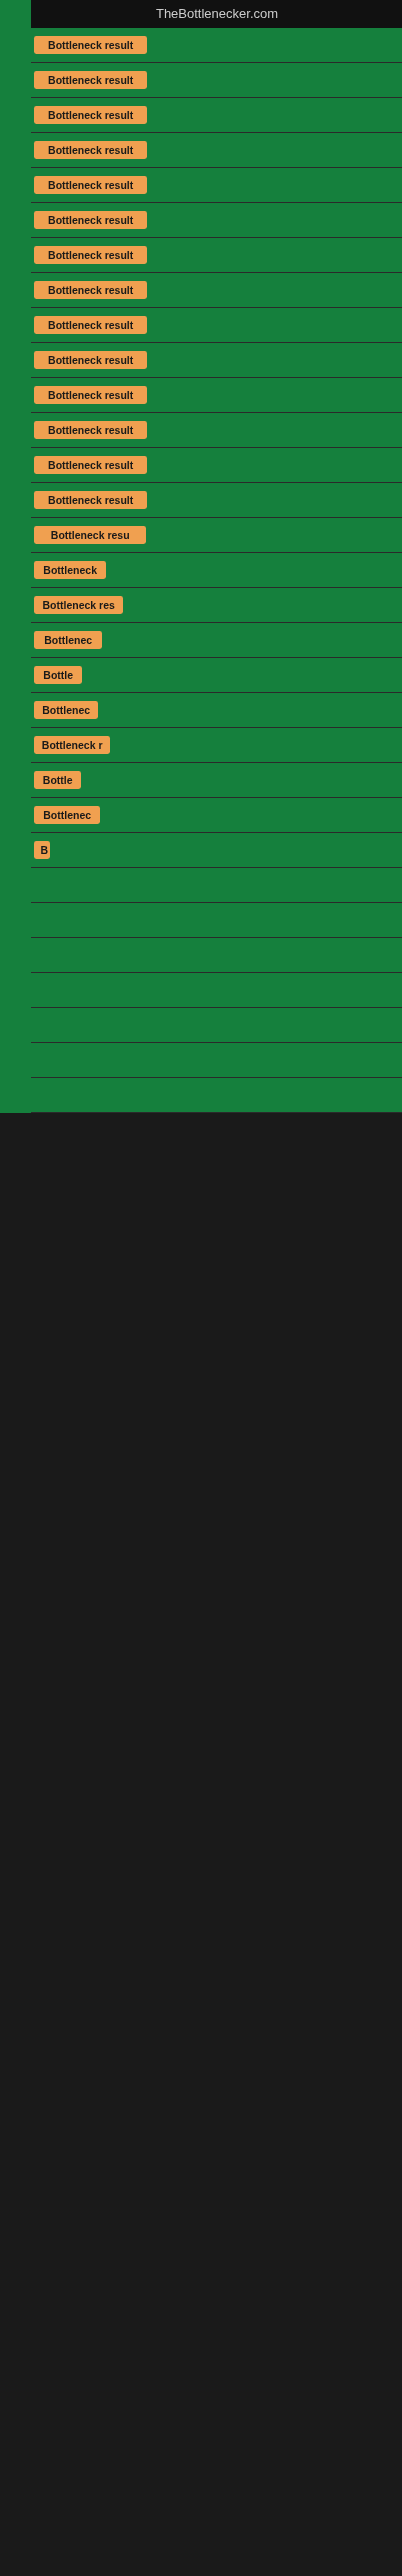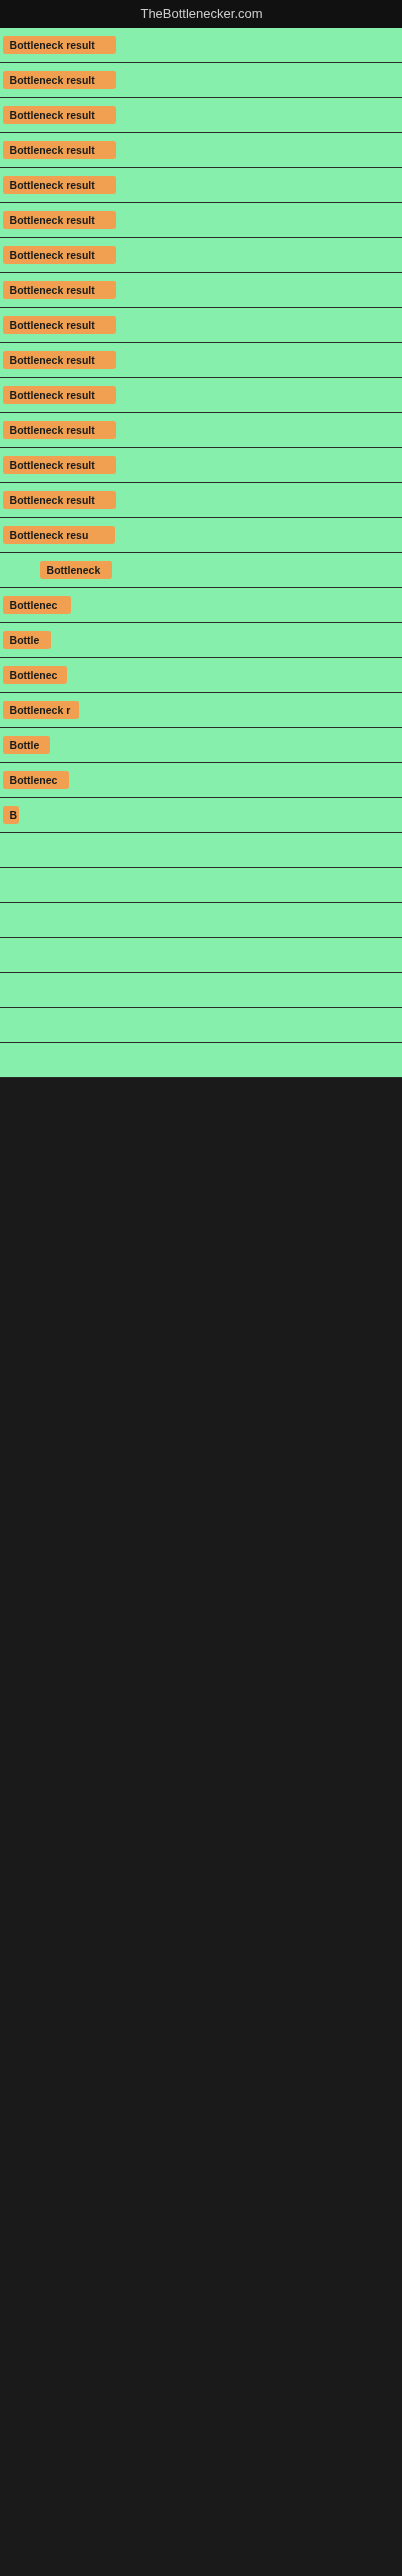--- a/index.html
+++ b/index.html
@@ -16,28 +16,30 @@
     }
     .site-title {
       text-align: center;
       color: #cccccc;
       font-size: 13px;
       padding: 6.4px 0;
       background-color: #111;
     }
     .page-container {
       width: 403px;
-      background-color: #86efac;
+      background-color: #15803d;
+      padding-left: 31px;
     }
     .result-row {
       display: flex;
       align-items: center;
       padding: 4.8px 3.2px;
       border-bottom: 0.8px solid #2a2a2a;
       min-height: 35px;
+      text-align: center;
     }
     .result-badge {
       background-color: #f0a050;
       color: #1a1a1a;
       font-size: 10.5px;
       font-weight: bold;
       padding: 3.2px 6.4px;
       border-radius: 2.4px;
       white-space: nowrap;
       overflow: hidden;
@@ -109,21 +111,25 @@
       </div>
       <div class="result-row">
         <div class="result-badge" style="width: 113px;">Bottleneck result</div>
         <div class="result-bar-area"></div>
       </div>
       <div class="result-row">
         <div class="result-badge" style="width: 112px;">Bottleneck resu</div>
         <div class="result-bar-area"></div>
       </div>
       <div class="result-row">
-        <div class="result-badge" style="width: 72px; margin-left: 37px;">Bottleneck</div>
+        <div class="result-badge" style="width: 72px;">Bottleneck</div>
+        <div class="result-bar-area"></div>
+      </div>
+      <div class="result-row">
+        <div class="result-badge" style="width: 89px;">Bottleneck res</div>
         <div class="result-bar-area"></div>
       </div>
       <div class="result-row">
         <div class="result-badge" style="width: 68px;">Bottlenec</div>
         <div class="result-bar-area"></div>
       </div>
       <div class="result-row">
         <div class="result-badge" style="width: 48px;">Bottle</div>
         <div class="result-bar-area"></div>
       </div>

